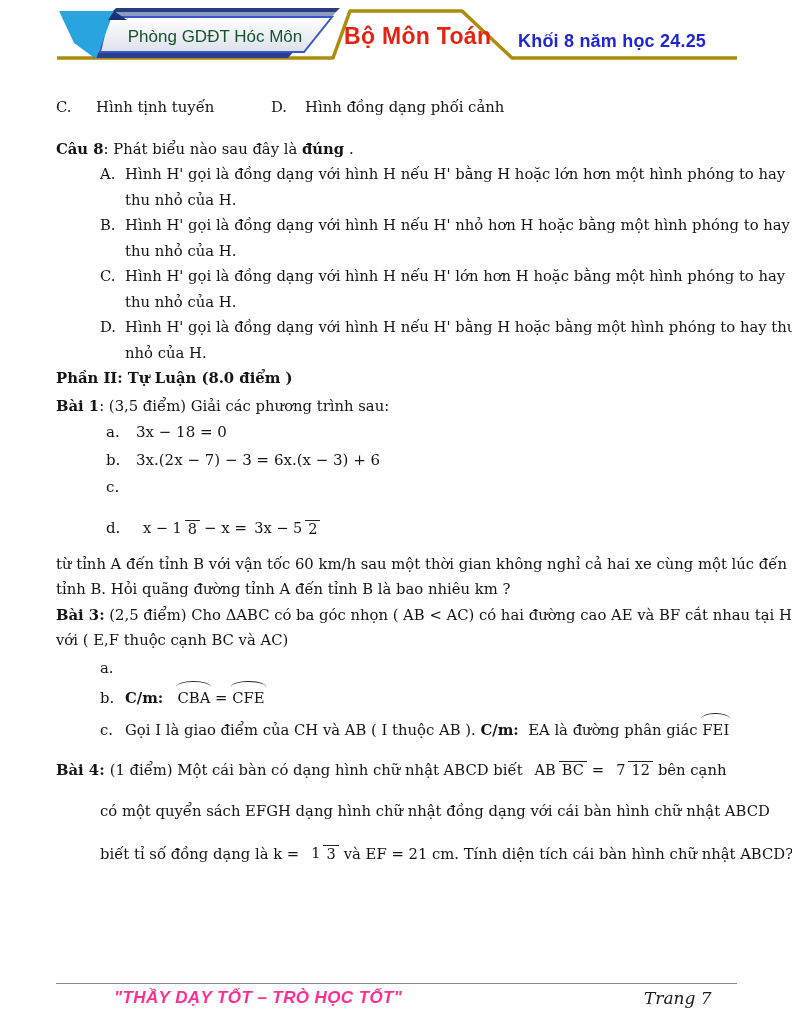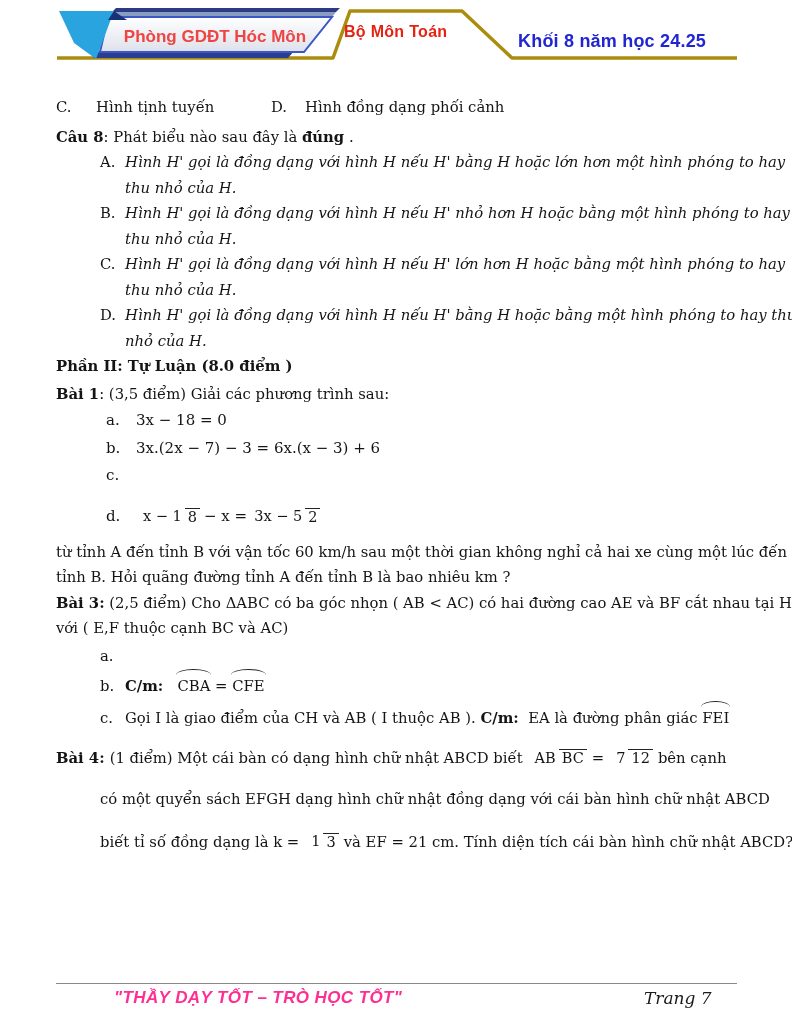--- a/index.html
+++ b/index.html
@@ -3,42 +3,42 @@
 <meta charset="utf-8">
 <style>
   html,body { margin:0; padding:0; }
   body { width:792px; height:1024px; background:#f6f6f4; font-family:"DejaVu Serif", serif; }
   .page { position:relative; width:792px; height:1024px; background:#ffffff; overflow:hidden; color:#141414; }
 
   
   .header { position:absolute; left:0; top:0; width:792px; height:80px; }
   .header svg { position:absolute; left:50px; top:6px; }
   .hdr-left   { position:absolute; left:115px; top:27px; width:200px; text-align:center;
-                font-family:"Liberation Sans",sans-serif; font-weight:bold; font-size:17px; color:#ef4444; white-space:nowrap; }
+                font-family:"Liberation Sans",sans-serif; font-weight:normal; font-size:17px; color:#14532d; white-space:nowrap; }
   .hdr-center { position:absolute; left:344px; top:23px;
-                font-family:"Liberation Sans",sans-serif; font-weight:bold; font-size:16px; color:#e42313; letter-spacing:.3px; white-space:nowrap; }
+                font-family:"Liberation Sans",sans-serif; font-weight:bold; font-size:23px; color:#e42313; letter-spacing:.3px; white-space:nowrap; }
   .hdr-right  { position:absolute; left:518px; top:31px;
                 font-family:"Liberation Sans",sans-serif; font-weight:bold; font-size:18px; color:#2026d2; letter-spacing:.2px; white-space:nowrap; }
 
   
   .content { position:absolute; left:56px; top:94px; width:690px; font-size:14.8px; line-height:25.5px; }
   .nowrap { white-space:nowrap; }
   .bold { font-weight:bold; }
   .l { display:block; white-space:nowrap; }
 
   .q7row { display:flex; }
   .q7row .c-letter { width:40px; }
   .q7row .c-text   { width:175px; }
   .q7row .d-letter { width:34px; }
 
-  .cau8 { margin-top:4px; }
+  .cau8 { margin-top:16px; }
 
   .q-option { display:flex; padding-left:44px; }
   .q-option .letter { width:25px; flex:none; }
-  .opt-lines { flex:1; min-width:0;font-style:italic; }
+  .opt-lines { flex:1; min-width:0; }
 
   .part2 { margin-top:0; font-weight:bold; }
   .bai-intro { margin-top:2px; }
 
   .math-item { display:flex; padding-left:50px; margin-top:2px; font-size:15px; }
   .math-item .letter { width:30px; flex:none; }
   sup { font-size:10px; }
 
   .frac-row { display:flex; align-items:center; }
   .frac { display:inline-flex; flex-direction:row; align-items:center; line-height:1.15; font-size:14.5px; margin:0 4px; vertical-align:middle; }

